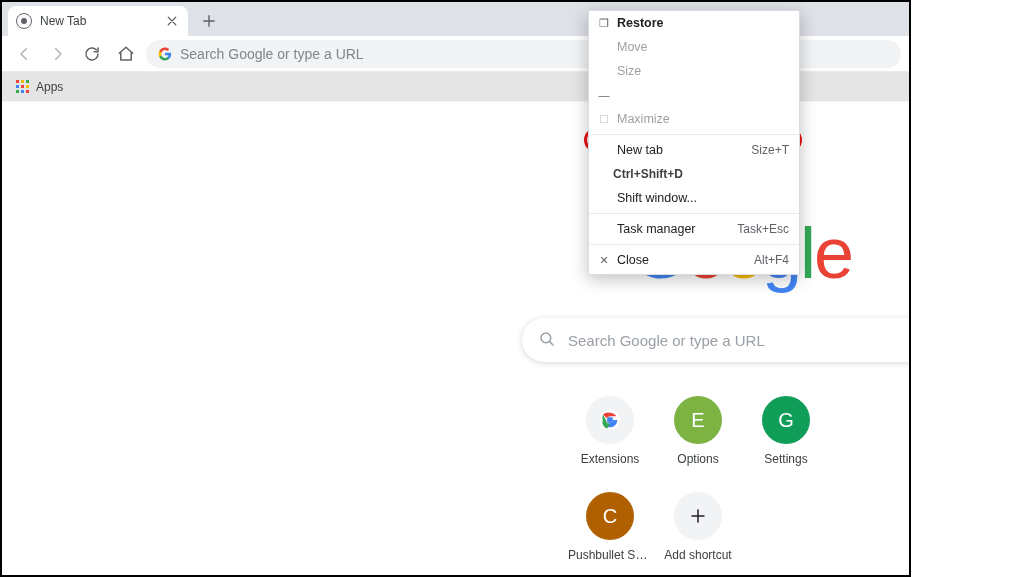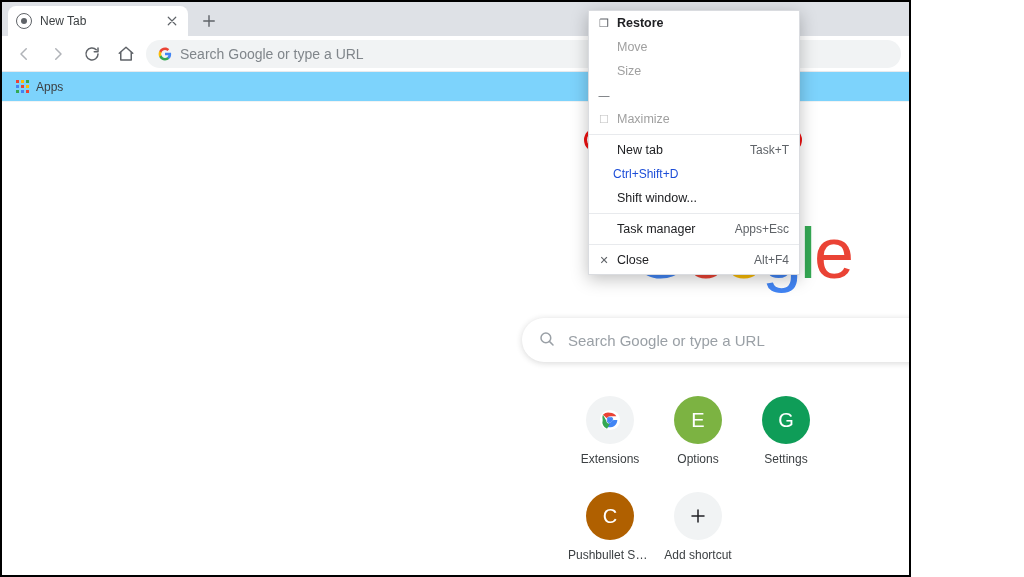--- a/index.html
+++ b/index.html
@@ -17,21 +17,21 @@
 
   
   .toolbar { height:36px; background:#fff; display:flex; align-items:center; padding:0 8px; gap:6px; border-bottom:1px solid #e8eaed;}
   .tbtn { width:28px; height:28px; display:flex; align-items:center; justify-content:center; color:#5f6368; border-radius:50%; cursor:pointer;}
   .tbtn.disabled{ color:#b0b3b8; cursor:default;}
   .tbtn svg{ width:18px; height:18px; }
   .omnibox { flex:1; height:28px; background:#f1f3f4; border-radius:14px; display:flex; align-items:center; padding:0 12px; gap:8px; color:#80868b; font-size:14px; max-width:900px;}
   .omnibox .gicon{ width:14px; height:14px; position:relative;}
 
   
-  .bookmarks { height:30px; background:#7dd3fc; display:flex; align-items:center; padding:0 8px; gap:6px; border-bottom:1px solid #f1f3f4;}
+  .bookmarks { height:30px; background:#e5e5e5; display:flex; align-items:center; padding:0 8px; gap:6px; border-bottom:1px solid #f1f3f4;}
   .bm-item { display:flex; align-items:center; gap:6px; padding:2px 6px; font-size:12px; color:#3c4043; cursor:pointer;}
   .apps-icon{ width:14px; height:14px; display:grid; grid-template-columns:repeat(3,3px); grid-template-rows:repeat(3,3px); gap:2px;}
   .apps-icon span{ background:currentColor; width:3px; height:3px;}
   .apps-icon span:nth-child(1){color:#ea4335;} .apps-icon span:nth-child(2){color:#fbbc05;} .apps-icon span:nth-child(3){color:#34a853;}
   .apps-icon span:nth-child(4){color:#4285f4;} .apps-icon span:nth-child(5){color:#ea4335;} .apps-icon span:nth-child(6){color:#fbbc05;}
   .apps-icon span:nth-child(7){color:#34a853;} .apps-icon span:nth-child(8){color:#4285f4;} .apps-icon span:nth-child(9){color:#ea4335;}
 
   
   .content { position:absolute; left:0; right:0; top:100px; bottom:0; }
   .center-col { position:absolute; left:50%; transform:translateX(-50%); top:0; width:560px; text-align:center; }
@@ -55,21 +55,21 @@
   .plus-bubble{ font-size:22px; color:#202124; }
 
   
   .ctx-menu { position:absolute; left:586px; top:8px; width:212px; background:#fff; border:1px solid #dadce0; box-shadow:0 4px 16px rgba(0,0,0,0.25); font-size:12.5px; color:#202124; z-index:50; padding-bottom:2px;}
   .ctx-row{ display:flex; align-items:center; height:24px; padding:0 10px 0 6px; }
   .ctx-row.disabled{ color:#a0a0a0; }
   .ctx-row .ico{ width:18px; display:flex; justify-content:center; color:#5f6368; font-size:11px;}
   .ctx-row.disabled .ico{ color:#c0c0c0;}
   .ctx-row .lab{ flex:1; padding-left:4px;}
   .ctx-row .shc{ color:#5f6368; font-size:12px;}
-  .ctx-row.disabled .shc{ color:#1d4ed8;}
+  .ctx-row.disabled .shc{ color:#404040;font-weight:bold;}
   .ctx-row.bold .lab{ font-weight:600;}
   .ctx-sep{ height:1px; background:#e8eaed; margin:3px 0;}
   .highlight-row{ position:absolute; border:3px solid #e11; border-radius:14px; pointer-events:none;}
 
 </style>
 </head>
 <body>
 
 <div class="viewport">
 
@@ -225,35 +225,35 @@
       <span class="ico">—</span>
     </div>
     <div class="ctx-row disabled">
       <span class="ico">☐</span>
       <span class="lab">Maximize</span>
     </div>
     <div class="ctx-sep"></div>
     <div class="ctx-row hover">
       <span class="ico"></span>
       <span class="lab">New tab</span>
-      <span class="shc">Task+T</span>
+      <span class="shc">Size+T</span>
     </div>
     <div class="ctx-row disabled">
       <span class="ico"></span>
       <span class="shc">Ctrl+Shift+D</span>
     </div>
     <div class="ctx-row hover">
       <span class="ico"></span>
       <span class="lab">Shift window...</span>
     </div>
     <div class="ctx-sep"></div>
     <div class="ctx-row hover">
       <span class="ico"></span>
       <span class="lab">Task manager</span>
-      <span class="shc">Apps+Esc</span>
+      <span class="shc">Task+Esc</span>
     </div>
     <div class="ctx-sep"></div>
     <div class="ctx-row hover">
       <span class="ico">✕</span>
       <span class="lab">Close</span>
       <span class="shc">Alt+F4</span>
     </div>
   </div>
 
   <div class="highlight-row" style="left:582px; top:126px; width:218px; height:24px;"></div>

